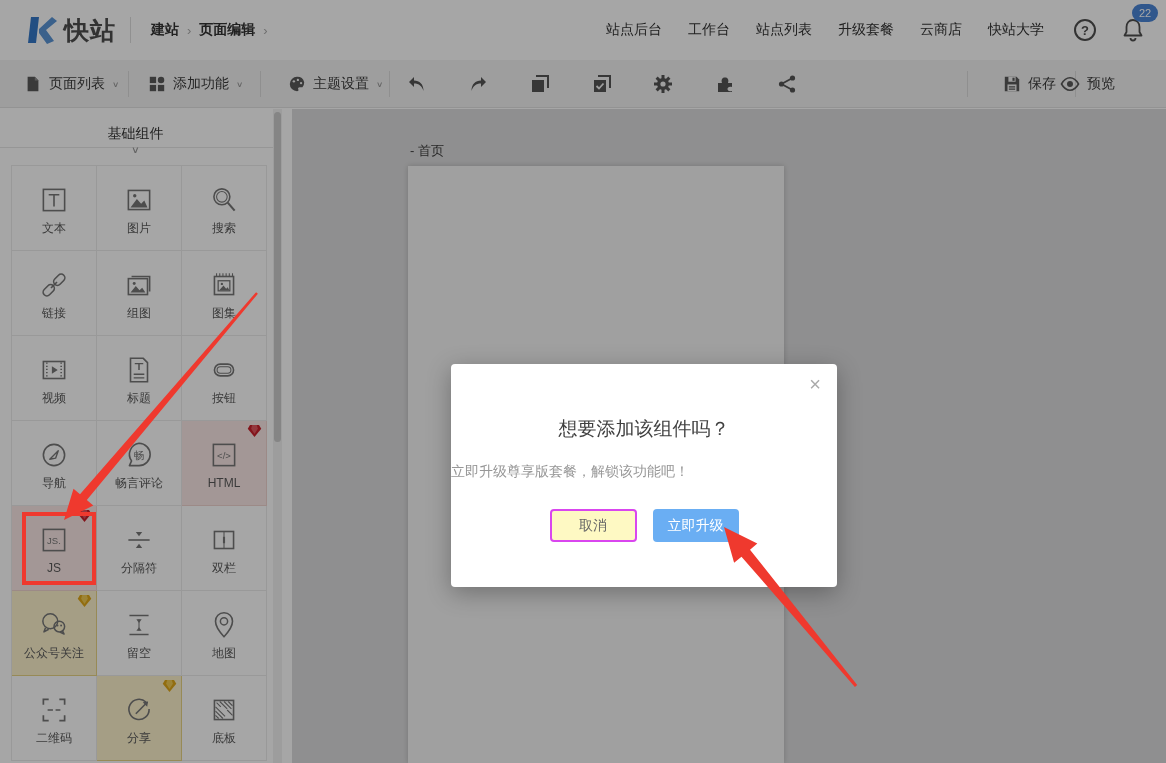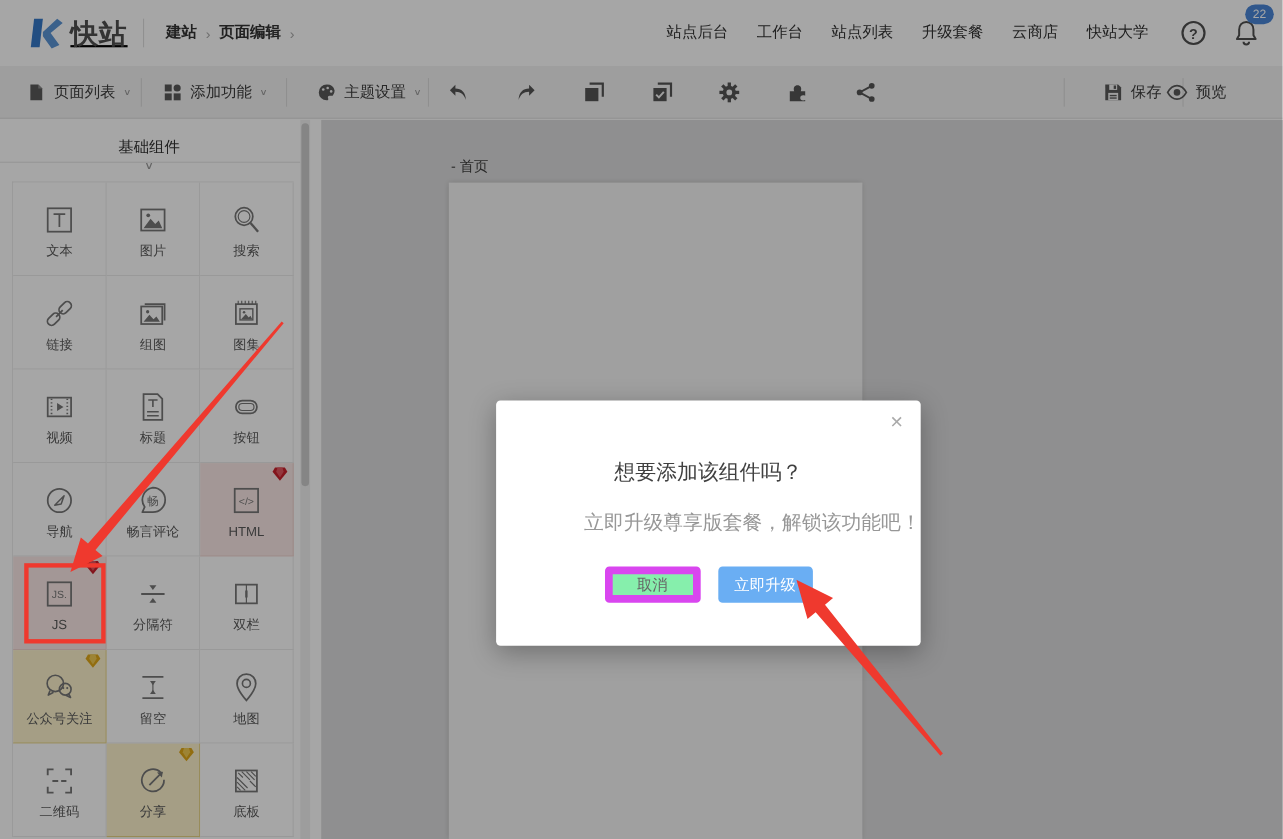--- a/index.html
+++ b/index.html
@@ -1,20 +1,20 @@
 <!DOCTYPE html>
 <html><head>
 <meta charset="utf-8">
 <style>
   * { margin:0; padding:0; box-sizing:border-box; }
   html,body { width:1166px; height:763px; overflow:hidden; font-family:"Liberation Sans","DejaVu Sans",sans-serif; background:#fff; }
 
   
   .header { position:absolute; left:0; top:0; width:1166px; height:60px; background:#fff; display:flex; align-items:center; z-index:1; }
-  .logo-wrap { display:flex; align-items:flex-start; margin-left:26px;text-decoration:underline; }
+  .logo-wrap { display:flex; align-items:flex-start; margin-left:26px; }
   .logo-k { width:32px; height:32px; }
   .logo-text { font-size:25px; font-weight:bold; color:#4f4f4f; margin-left:6px; letter-spacing:1px; }
   .hdr-divider { width:1px; height:26px; background:#ddd; margin:0 20px 0 14px; }
   .breadcrumb { display:flex; align-items:center; gap:8px; font-size:14px; font-weight:bold; color:#333; }
   .crumb-sep { color:#aaa; font-weight:normal; font-size:13px; }
   .hdr-spacer { flex:1; }
   .nav { display:flex; align-items:center; gap:26px; font-size:14px; color:#333; }
   .nav-item { cursor:pointer; white-space:nowrap; }
   .help-circle { width:22px; height:22px; border:2px solid #4f4f4f; border-radius:50%; display:flex; align-items:center; justify-content:center; font-size:13px; font-weight:bold; color:#4f4f4f; margin-left:30px; }
   .bell-wrap { position:relative; margin:0 22px 0 26px; }
@@ -48,24 +48,24 @@
   .page-label { position:absolute; left:118px; top:33px; font-size:13px; color:#3f3f3f; }
   .page { position:absolute; left:116px; top:57px; width:376px; height:597px; background:#f6f6f6; box-shadow:0 0 5px rgba(0,0,0,.18); }
 
   
   .dim { position:absolute; inset:0; background:rgba(0,0,0,.35); z-index:50; }
 
   
   .modal { position:absolute; left:451px; top:364px; width:386px; height:223px; background:#fff; border-radius:4px; box-shadow:0 6px 24px rgba(0,0,0,.3); z-index:60; }
   .modal-close { position:absolute; right:16px; top:10px; font-size:20px; color:#aaa; cursor:pointer; line-height:1; }
   .modal-title { margin-top:52px; text-align:center; font-size:19px; color:#404040; }
-  .modal-sub { margin-top:21px; text-align:right; font-size:18px; color:#979797; }
+  .modal-sub { margin-top:21px; text-align:left; font-size:14px; color:#979797; }
   .modal-btns { margin-top:28px; display:flex; justify-content:center; gap:16px; }
   .btn { height:33px; border-radius:4px; font-size:14px; display:flex; align-items:center; justify-content:center; cursor:pointer; }
-  .btn-cancel { width:87px; background:#86efac; border:7px solid #d946ef; color:#666; }
+  .btn-cancel { width:87px; background:#fef9c3; border:2px solid #d946ef; color:#666; }
   .btn-upgrade { width:86px; background:#6aaef3; color:#fff; }
 
   
   .annot { position:absolute; inset:0; z-index:70; pointer-events:none; }
 </style>
 </head>
 <body>
 
 <div class="header">
   <div class="logo-wrap">

